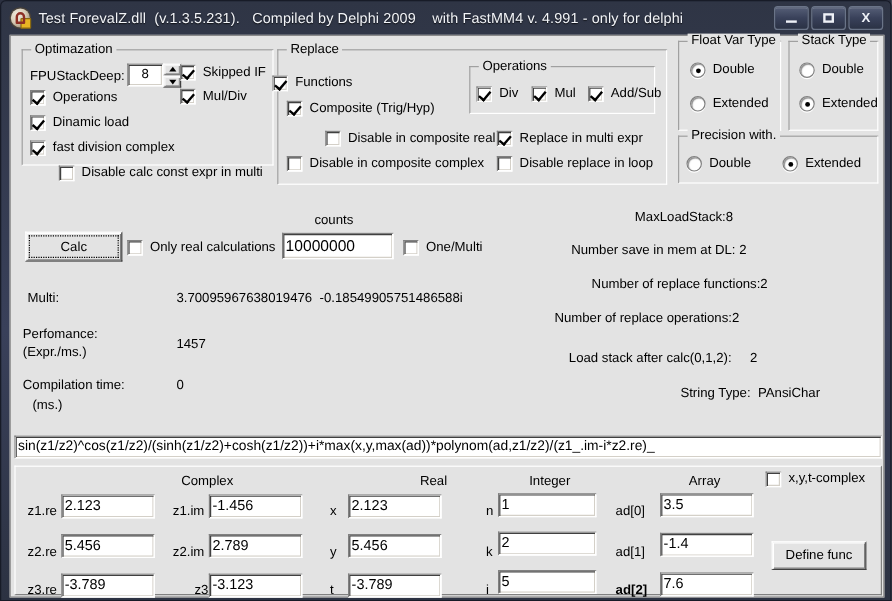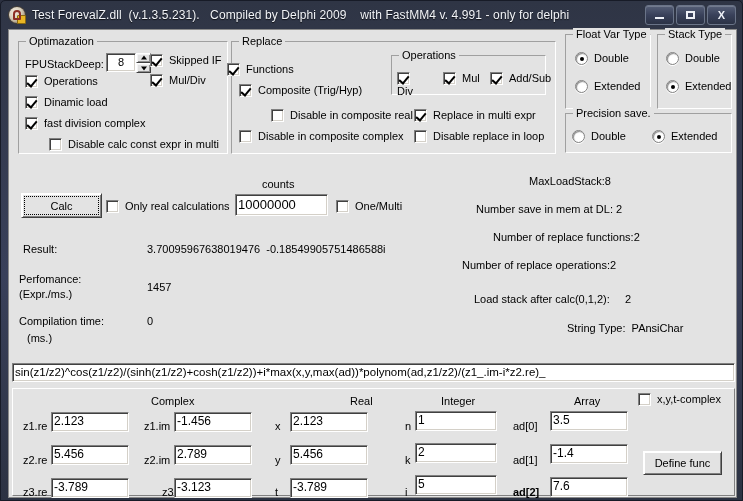--- a/index.html
+++ b/index.html
@@ -259,21 +259,21 @@
         </div>
       <div class="cap-btn">
           <span class="glyph-max"></span>
         </div>
       <div class="cap-btn">X</div>
     </div>
   </div>
 
   <div id="client">
 
-    <div class="gbox" style="left:9px; top:11px; width:210px; height:113px;">
+    <div class="gbox" style="left:9px; top:11px; width:210px; height:97px;">
       <span class="gcap">Optimazation</span>
     </div>
     <span class="lbl" style="left:16px; top:28px;">FPUStackDeep:</span>
     <div class="inp ctr" style="left:97px; top:23px; width:30px; height:19px; justify-content:center;">8</div>
     <div class="spin-up" style="left:127px; top:23px; width:15px; height:10px;">
         <i class="arrow-u"></i>
       </div>
     <div class="spin-dn" style="left:127px; top:33px; width:15px; height:10px;">
         <i class="arrow-d"></i>
       </div>
@@ -320,21 +320,21 @@
       <span class="cbtxt">Disable in composite real</span>
     </div>
     <div class="cb" style="left:230px; top:100px;">
       <span class="box"></span>
       <span class="cbtxt">Disable in composite complex</span>
     </div>
 
     <div class="gbox" style="left:382px; top:25px; width:155px; height:40px;">
       <span class="gcap">Operations</span>
     </div>
-    <div class="cb checked" style="left:388px; top:42px;flex-direction:column;">
+    <div class="cb checked" style="left:388px; top:42px;">
       <span class="box"></span>
       <span class="cbtxt">Div</span>
     </div>
     <div class="cb checked" style="left:434px; top:42px;">
       <span class="box"></span>
       <span class="cbtxt">Mul</span>
     </div>
     <div class="cb checked" style="left:481px; top:42px;">
       <span class="box"></span>
       <span class="cbtxt">Add/Sub</span>
@@ -367,21 +367,21 @@
     <div class="rb" style="left:657px; top:22px;">
       <span class="circ"></span>
       <span class="rbtxt">Double</span>
     </div>
     <div class="rb sel" style="left:657px; top:50px;">
       <span class="circ"></span>
       <span class="rbtxt">Extended</span>
     </div>
 
     <div class="gbox" style="left:556px; top:83px; width:167px; height:40px;">
-      <span class="gcap">Precision save.</span>
+      <span class="gcap">Precision with.</span>
     </div>
     <div class="rb" style="left:563px; top:100px;">
       <span class="circ"></span>
       <span class="rbtxt">Double</span>
     </div>
     <div class="rb sel" style="left:643px; top:100px;">
       <span class="circ"></span>
       <span class="rbtxt">Extended</span>
     </div>
 
@@ -392,21 +392,21 @@
     <div class="cb" style="left:97px; top:170px;">
       <span class="box"></span>
       <span class="cbtxt">Only real calculations</span>
     </div>
     <div class="inp" style="left:226px; top:164px; width:93px; height:22px; font-size:13px;">10000000</div>
     <div class="cb" style="left:327px; top:170px;">
       <span class="box"></span>
       <span class="cbtxt">One/Multi</span>
     </div>
 
-    <span class="lbl" style="left:14px; top:213px;">Result:</span>
+    <span class="lbl" style="left:14px; top:213px;">Multi:</span>
     <span class="lbl" style="left:138px; top:213px;">3.70095967638019476  -0.18549905751486588i</span>
 
     <span class="lbl" style="left:10px; top:243px;">Perfomance:</span>
     <span class="lbl" style="left:10px; top:258px;">(Expr./ms.)</span>
     <span class="lbl" style="left:138px; top:251px;">1457</span>
 
     <span class="lbl" style="left:10px; top:285px;">Compilation time:</span>
     <span class="lbl" style="left:18px; top:302px;">(ms.)</span>
     <span class="lbl" style="left:138px; top:285px;">0</span>
 

